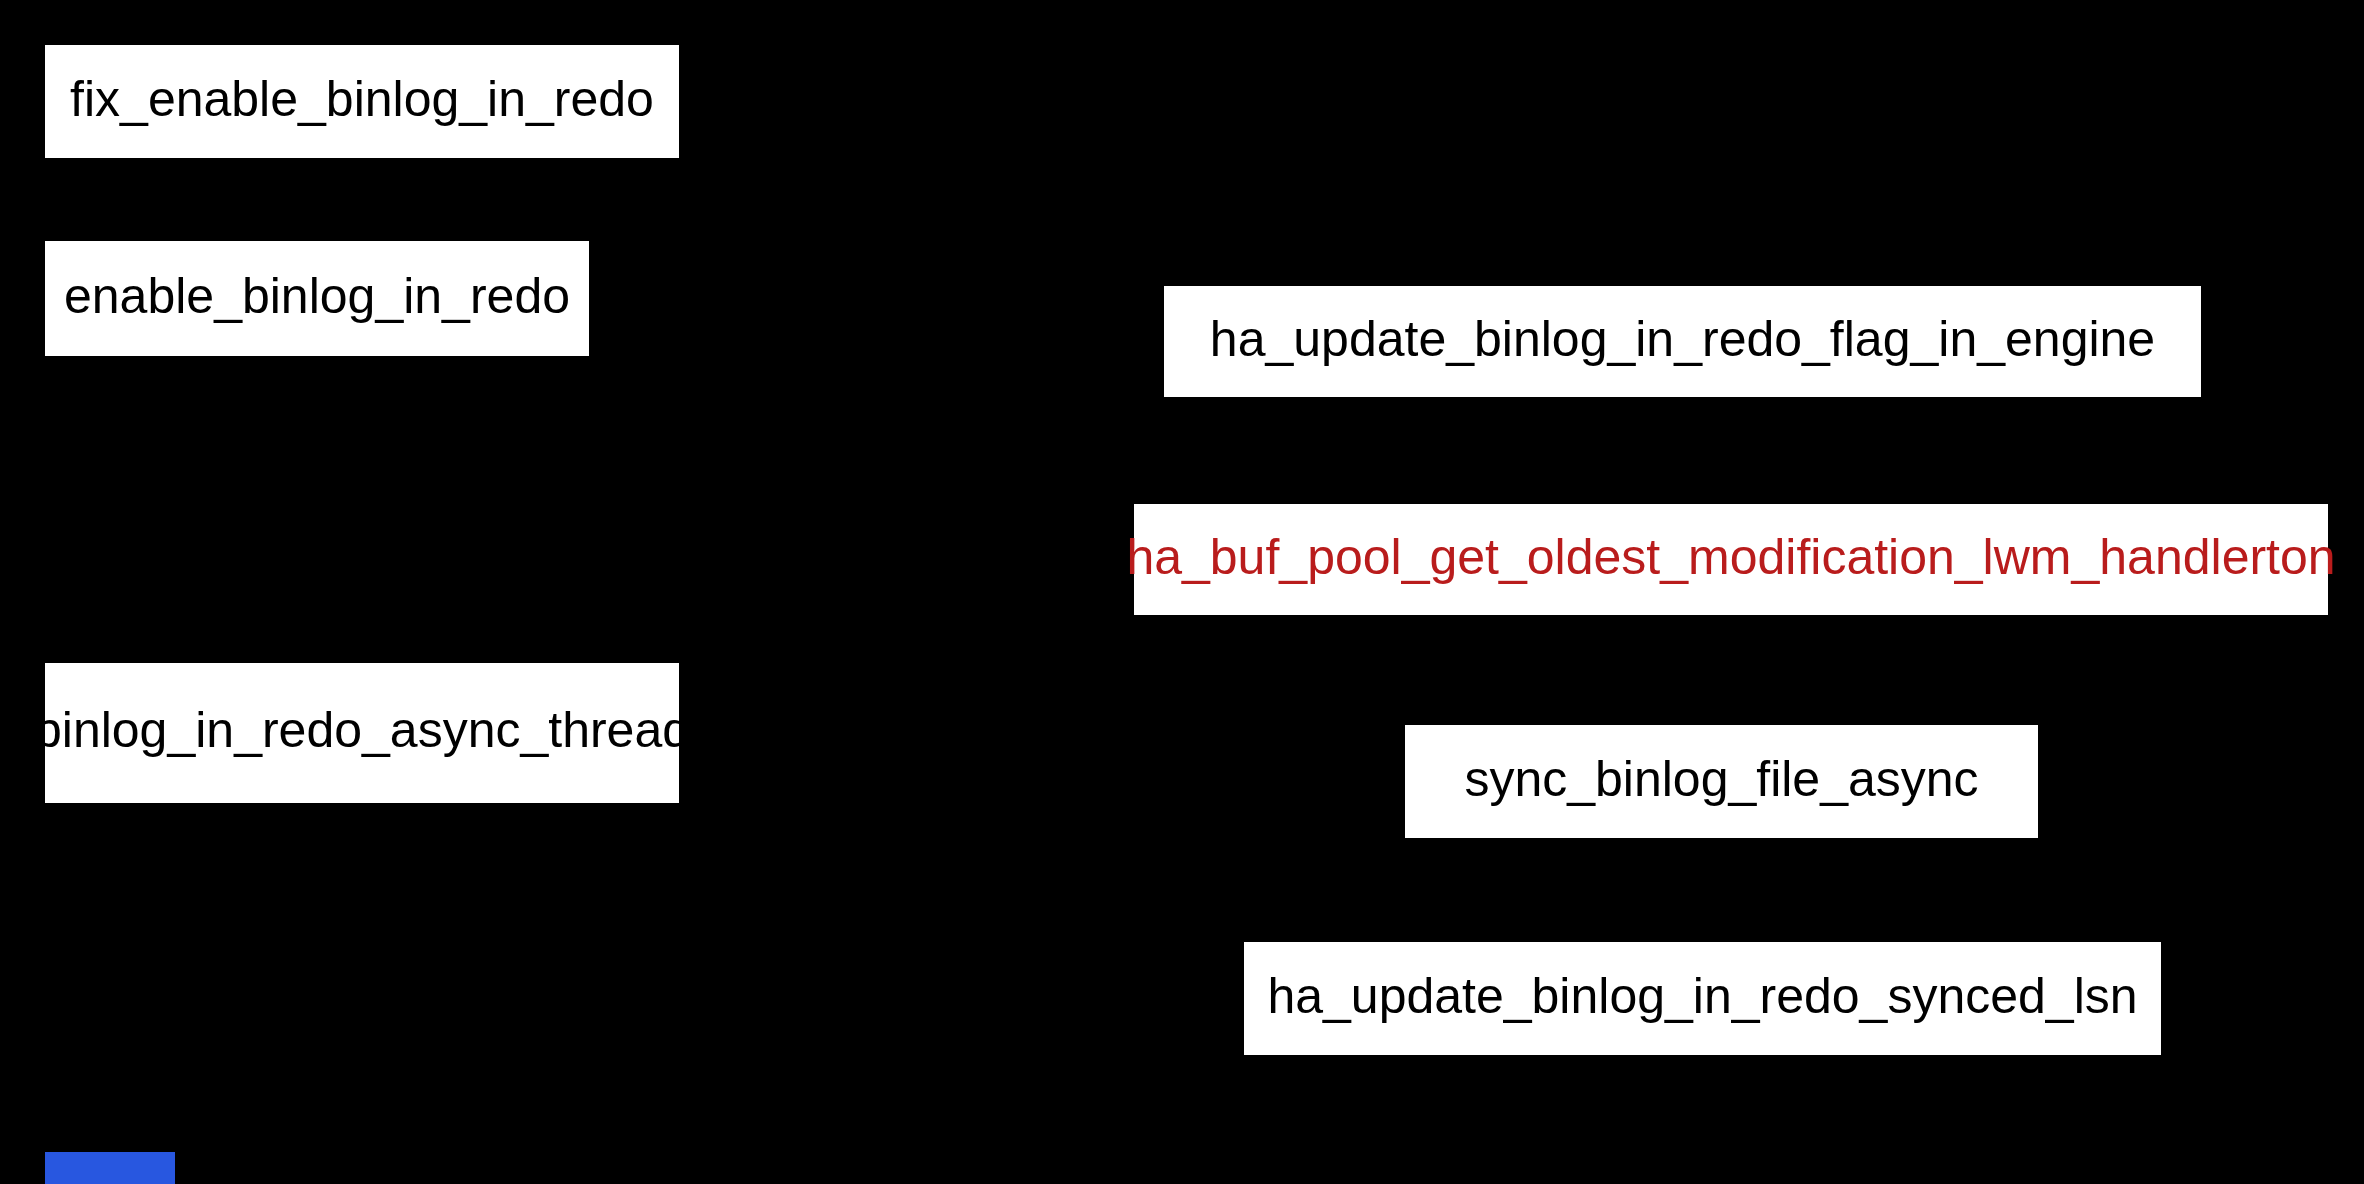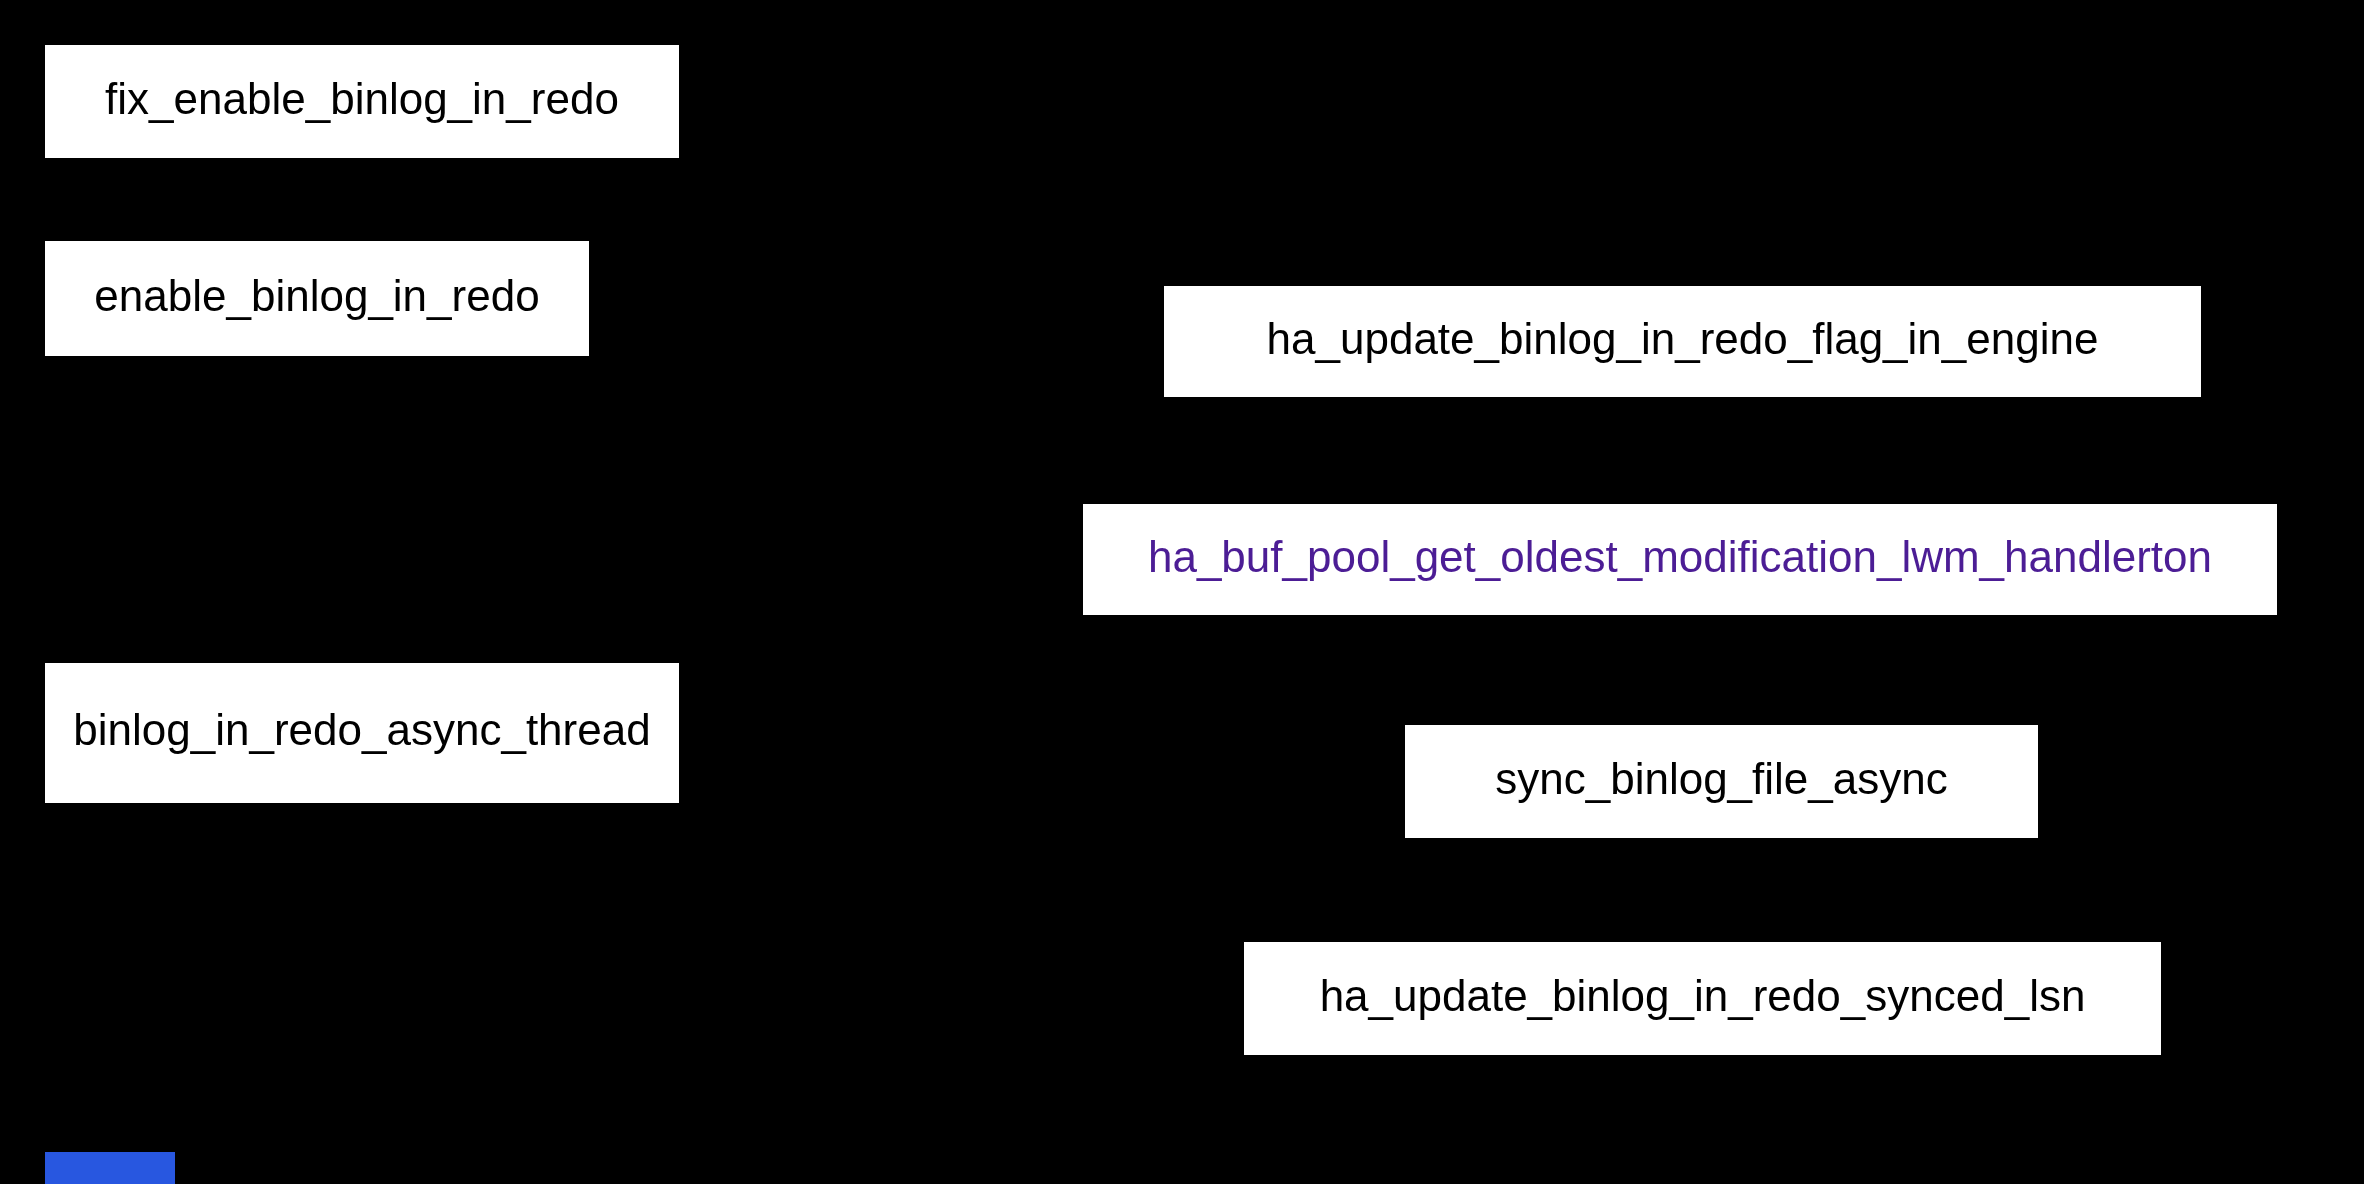--- a/index.html
+++ b/index.html
@@ -15,21 +15,21 @@
     overflow: hidden;
     font-family: "Liberation Sans", sans-serif;
   }
   .graph-node {
     position: absolute;
     background: #ffffff;
     color: #000000;
     display: flex;
     align-items: center;
     justify-content: center;
-    font-size: 44px;
+    font-size: 50px;
     line-height: 1;
     white-space: nowrap;
     cursor: pointer;
   }
   .graph-node .label {
     padding-bottom: 6px; 
   }
   .arrowhead {
     position: absolute;
     width: 0;
@@ -51,21 +51,21 @@
     </div>
     <div class="graph-node" style="left: 45px; top: 241px; width: 544px; height: 115px; background: rgb(255, 255, 255); color: rgb(0, 0, 0);">
       <span class="label">enable_binlog_in_redo</span>
     </div>
     <div class="graph-node" style="left: 45px; top: 663px; width: 634px; height: 140px; background: rgb(255, 255, 255); color: rgb(0, 0, 0);">
       <span class="label">binlog_in_redo_async_thread</span>
     </div>
     <div class="graph-node" style="left: 1164px; top: 286px; width: 1037px; height: 111px; background: rgb(255, 255, 255); color: rgb(0, 0, 0);">
       <span class="label">ha_update_binlog_in_redo_flag_in_engine</span>
     </div>
-    <div class="graph-node" style="left: 1083px; top: 504px; width: 1194px; height: 111px; background: rgb(255, 255, 255); color: #4c1d95;">
+    <div class="graph-node" style="left: 1134px; top: 504px; width: 1194px; height: 111px; background: rgb(255, 255, 255); color: #b91c1c;">
       <span class="label">ha_buf_pool_get_oldest_modification_lwm_handlerton</span>
     </div>
     <div class="graph-node" style="left: 1405px; top: 725px; width: 633px; height: 113px; background: rgb(255, 255, 255); color: rgb(0, 0, 0);">
       <span class="label">sync_binlog_file_async</span>
     </div>
     <div class="graph-node" style="left: 1244px; top: 942px; width: 917px; height: 113px; background: rgb(255, 255, 255); color: rgb(0, 0, 0);">
       <span class="label">ha_update_binlog_in_redo_synced_lsn</span>
     </div>
     <div class="arrowhead" style="left: 347px; top: 448px; border-left-width: 13px; border-right-width: 13px; border-top-width: 20px; border-top-color: rgb(0, 0, 0);"></div>
     <div class="partial-node" style="left: 45px; top: 1152px; width: 130px; height: 32px; background: rgb(40, 87, 224);"></div>

